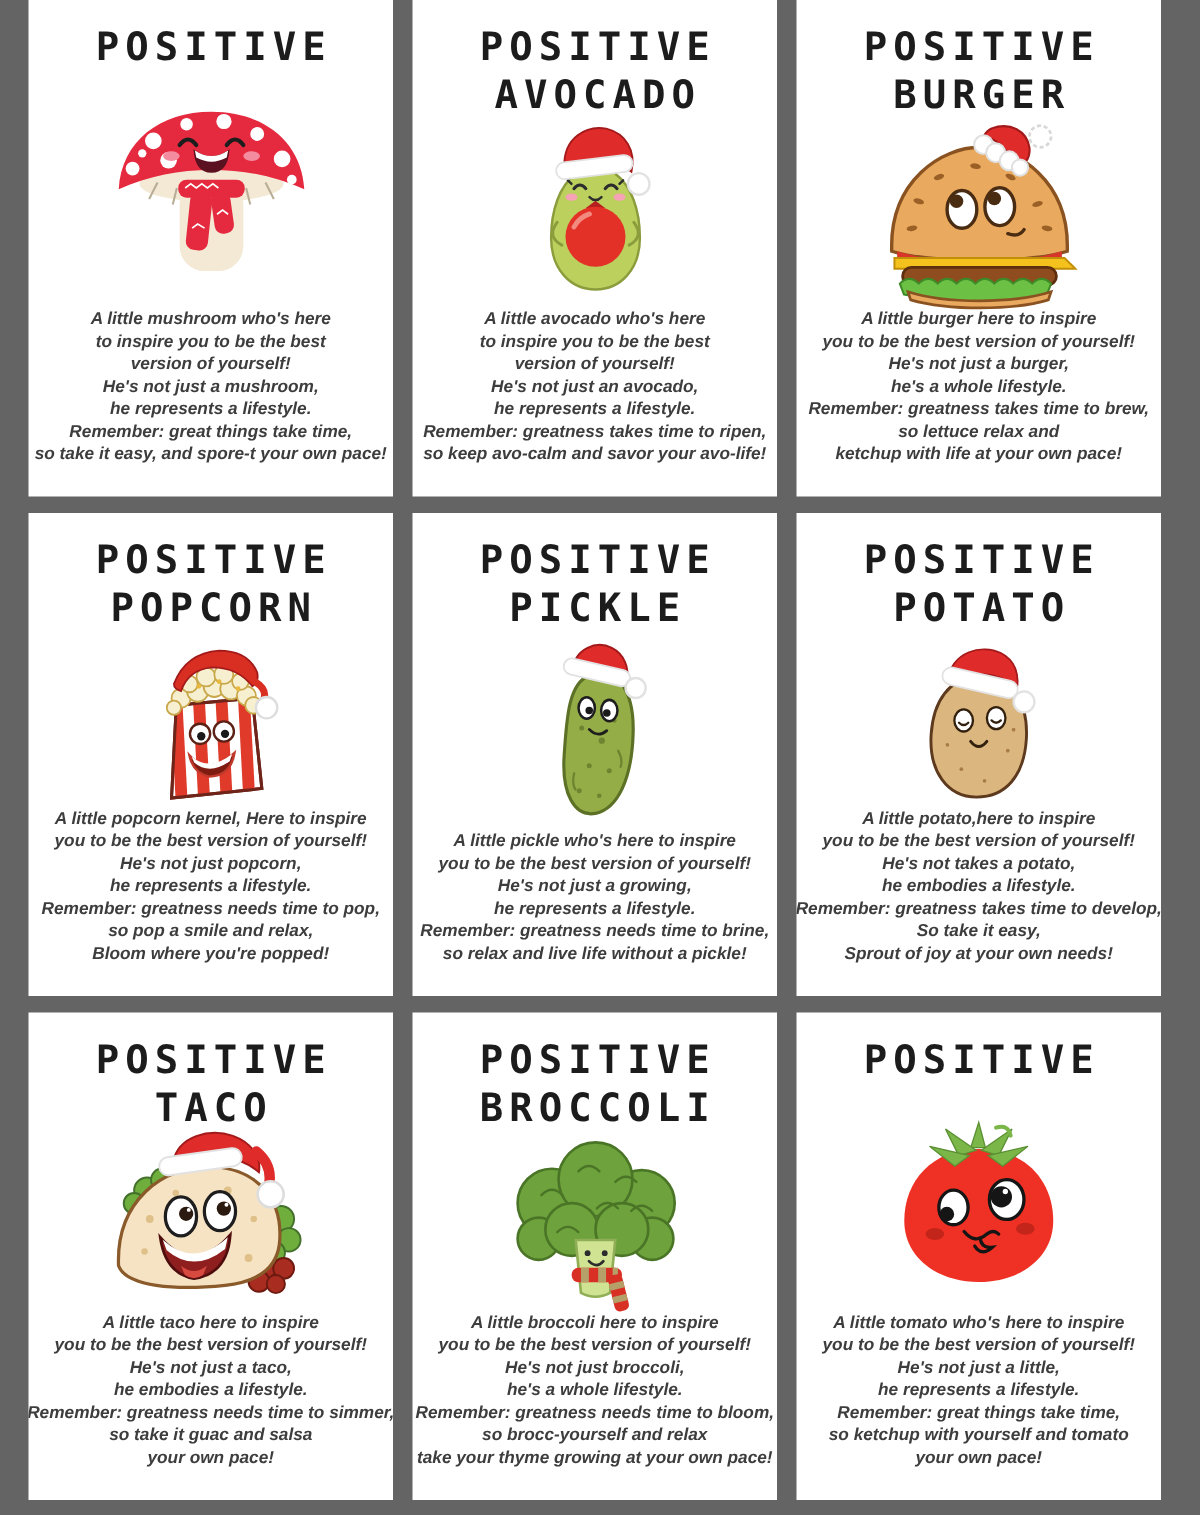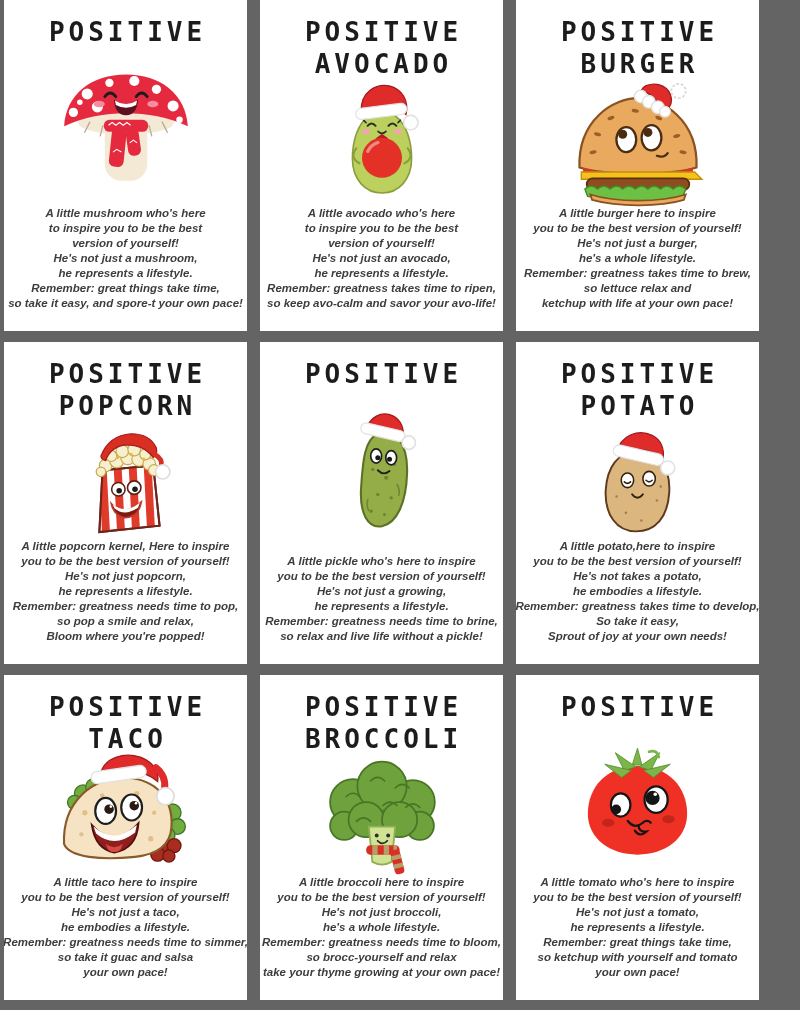--- a/index.html
+++ b/index.html
@@ -5,21 +5,21 @@
   html,body{margin:0;padding:0;}
   body{
     width:800px;height:1010px;
     background:#646464;
     font-family:"Liberation Serif", serif;
     overflow:hidden;
   }
   .sheet{
     box-sizing:border-box;
     width:800px;height:880px;
-    padding:0 26px 10px 4px;
+    padding:0 26px 10px 19px;
     display:grid;
     grid-template-columns:243px 243px 243px;
     grid-template-rows:331px 322px 325px;
     column-gap:13px;
     row-gap:11px;
   }
   .card{
     background:#ffffff;
     box-sizing:border-box;
     display:flex;
@@ -260,20 +260,21 @@
         <div>he represents a lifestyle.</div>
         <div>Remember: greatness needs time to pop,</div>
         <div>so pop a smile and relax,</div>
         <div>Bloom where you're popped!</div>
       </div>
   </section>
 
   <section class="card">
     <h2 class="title">
       <span class="t">POSITIVE</span>
+      <span class="t">PICKLE</span>
     </h2>
     <div class="illo">
       <svg width="92" height="130" viewBox="0 0 110 155">
         <path d="M50,30 C72,22 86,42 85,76 C84,112 73,136 55,140 C38,143 28,124 30,94 C32,62 34,36 50,30 Z" fill="#94ad46" stroke="#5c7026" stroke-width="2.5"></path>
         <g fill="#6e8430">
           <circle cx="44" cy="72" r="2"></circle>
             <circle cx="60" cy="82" r="2.5"></circle>
             <circle cx="50" cy="102" r="2"></circle>
           <circle cx="66" cy="106" r="2"></circle>
             <circle cx="42" cy="122" r="2"></circle>
@@ -469,21 +470,21 @@
         <circle cx="95" cy="60" r="2" fill="#ffffff"></circle>
         <ellipse cx="42" cy="92" rx="7" ry="4.5" fill="#c4251a"></ellipse>
         <ellipse cx="110" cy="88" rx="7" ry="4.5" fill="#c4251a"></ellipse>
         <path d="M64,90 q8,10 17,2 q5,-4 9,0" stroke="#151515" stroke-width="2.5" fill="none" stroke-linecap="round"></path>
         <path d="M76,95 q1,8 9,7 q-8,7 -13,-1" stroke="#151515" stroke-width="2.5" fill="none" stroke-linecap="round"></path>
       </svg>
     </div>
     <div class="poem">
         <div>A little tomato who's here to inspire</div>
         <div>you to be the best version of yourself!</div>
-        <div>He's not just a tomato,</div>
+        <div>He's not just a little,</div>
         <div>he represents a lifestyle.</div>
         <div>Remember: great things take time,</div>
         <div>so ketchup with yourself and tomato</div>
         <div>your own pace!</div>
       </div>
   </section>
 
 </div>
 
 </body></html>

